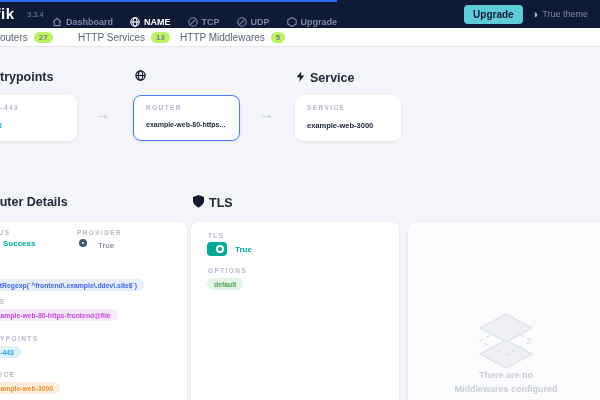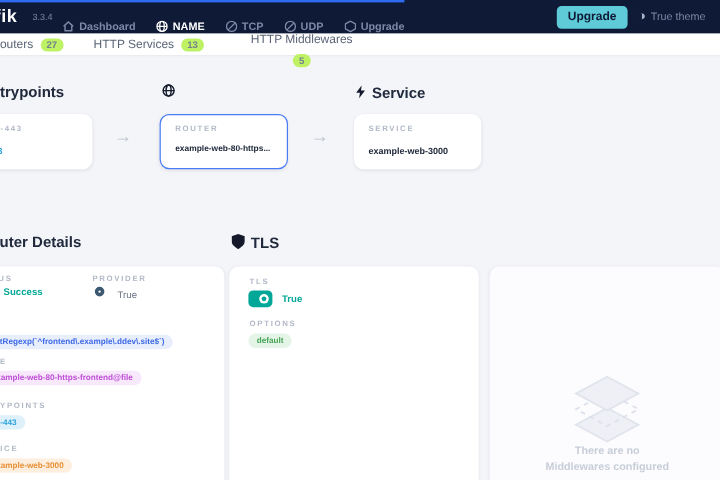--- a/index.html
+++ b/index.html
@@ -30,21 +30,21 @@
            cursor:pointer; }
   .theme-glyph { font-size:11px; color:#aab4c8; line-height:1; }
 
   
   .tabbar { position:absolute; left:0; top:28px; width:600px; height:19px;
             background:#ffffff; border-bottom:1px solid #e5e8ee; }
   .tab { position:absolute; top:0; height:18px; display:flex; align-items:center;
          gap:6px; font-size:10px; color:#5b6577; white-space:nowrap; cursor:pointer; }
   .tab .count { background:#bef264; color:#747e8f; font-size:8px; font-weight:bold;
                 padding:1px 5px; border-radius:7px; }
-  #tab-routers { left:-36px; } #tab-services { left:62px;padding-left:16px; } #tab-middlewares { left:209px;flex-direction:column; }
+  #tab-routers { left:-36px; } #tab-services { left:62px;padding-left:16px; } #tab-middlewares { left:180px; }
 
   
   .sec-h { position:absolute; font-size:12.5px; font-weight:bold; color:#202a3c;
            display:flex; align-items:center; gap:5px; white-space:nowrap; }
   #h-entry { left:-16px; top:70px; }
   #h-router { left:135px; top:70px; }
   #h-service { left:296px; top:70px; }
   #h-details { left:-17px; top:195px; }
   #h-tls { left:193px; top:195px; }
   #h-mw { left:409px; top:195px; }

